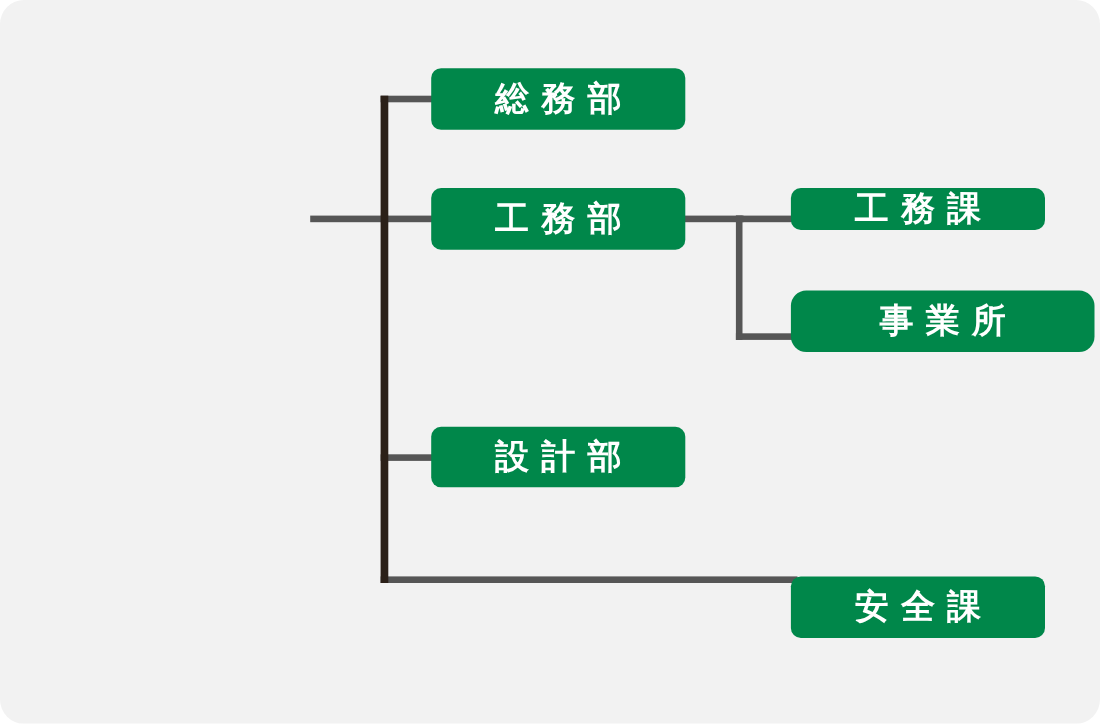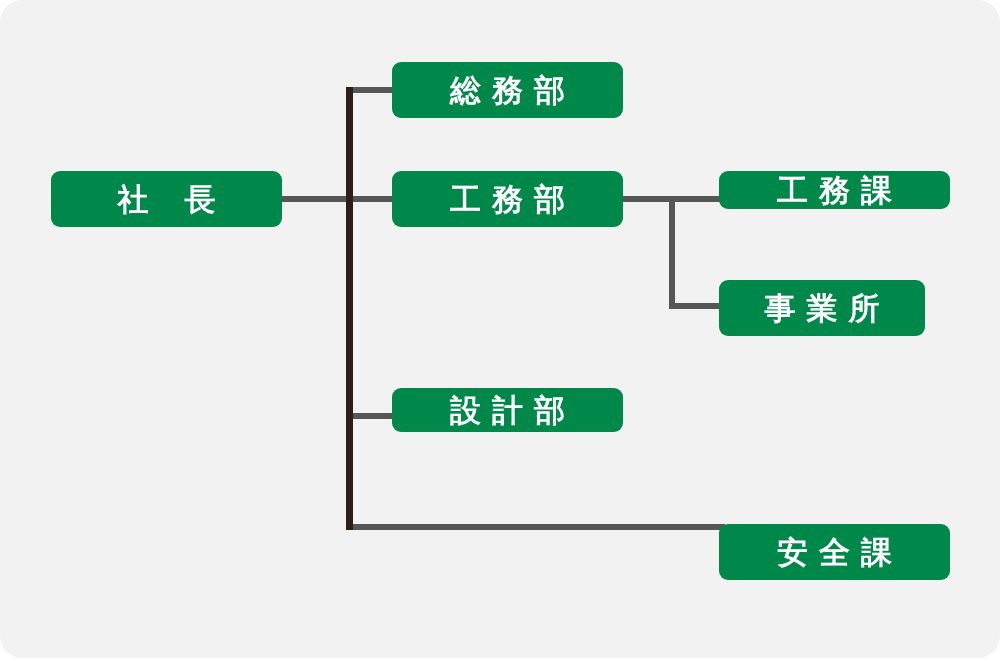--- a/index.html
+++ b/index.html
@@ -81,41 +81,38 @@
   <div class="conn-h" style="left:346px; top:524px; width:379px;"></div>
 
   <div class="conn-h" style="left:618px; top:196px; width:58px;"></div>
 
   <div class="conn-v" style="left:669px; top:196px; height:113px;"></div>
 
   <div class="conn-h" style="left:669px; top:196px; width:56px;"></div>
 
   <div class="conn-h" style="left:669px; top:303px; width:56px;"></div>
 
-  <div class="node" style="left:51px; top:171px; width:231px; height:56px;">
-    <span class="node-label wide">社長</span>
-  </div>
 
   <div class="node" style="left:392px; top:62px; width:231px; height:56px;">
     <span class="node-label">総務部</span>
   </div>
 
   <div class="node" style="left:392px; top:171px; width:231px; height:56px;">
     <span class="node-label">工務部</span>
   </div>
 
-  <div class="node" style="left:392px; top:388px; width:231px; height:44px;">
+  <div class="node" style="left:392px; top:388px; width:231px; height:55px;">
     <span class="node-label">設計部</span>
   </div>
 
   <div class="node" style="left:719px; top:171px; width:231px; height:38px;">
     <span class="node-label">工務課</span>
   </div>
 
-  <div class="node" style="left:719px; top:280px; width:206px; height:56px;">
+  <div class="node" style="left:719px; top:264px; width:276px; height:56px;border-radius:14px;">
     <span class="node-label">事業所</span>
   </div>
 
   <div class="node" style="left:719px; top:524px; width:231px; height:56px;">
     <span class="node-label">安全課</span>
   </div>
 
 </div>
 
 </body></html>

